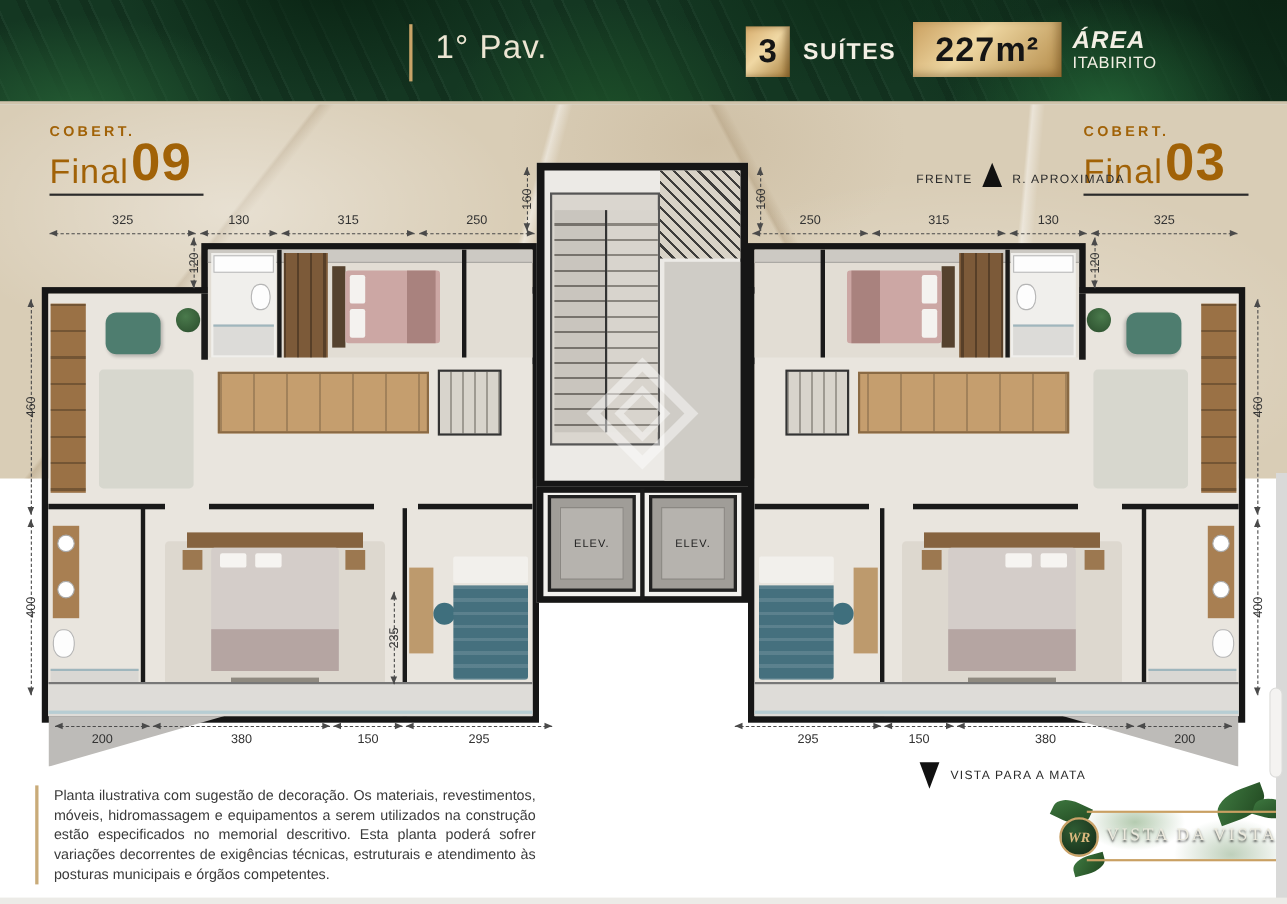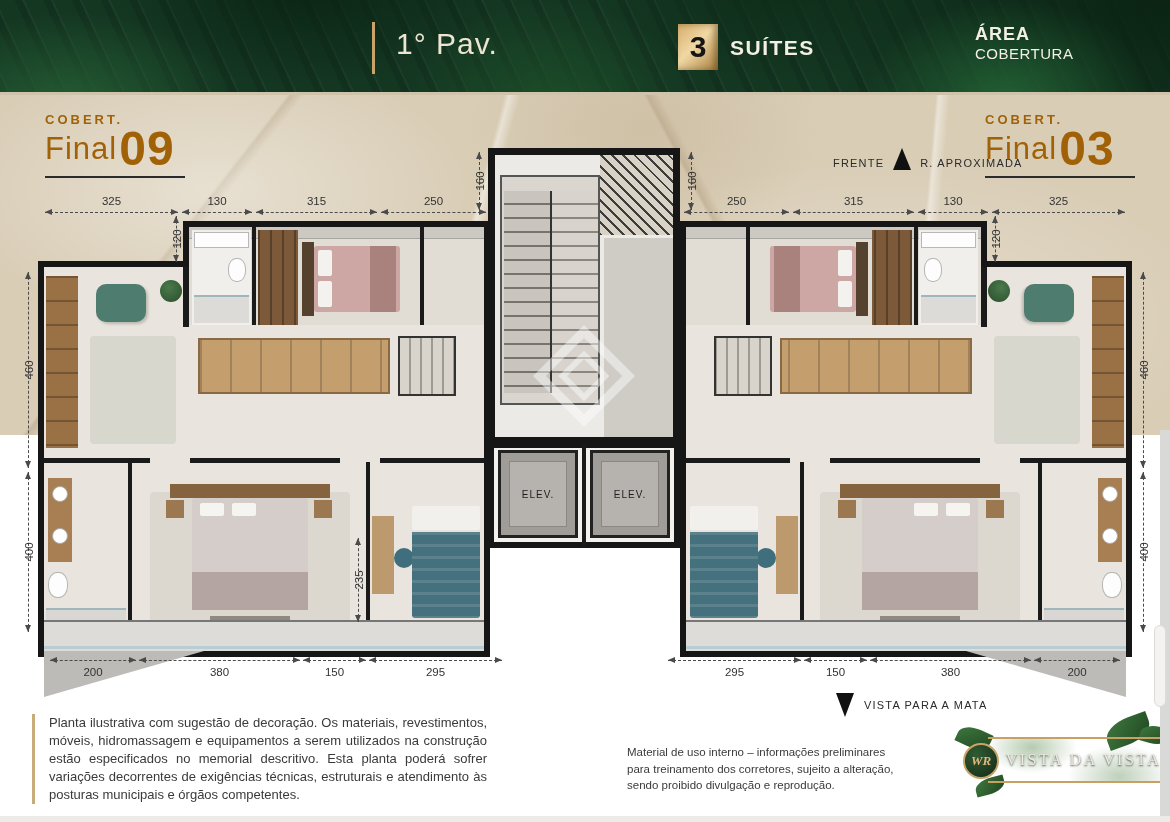--- a/index.html
+++ b/index.html
@@ -27,40 +27,40 @@
     box-shadow:inset -4px 0 6px rgba(80,50,10,.45);
     display:flex; align-items:center; justify-content:center;
     font-size:30px; font-weight:800; color:#151515; }
   .suites-label { position:absolute; left:730px; top:36px; font-size:21px; font-weight:700; color:#f3efe4; letter-spacing:1.5px; }
   .area-box { position:absolute; left:830px; top:20px; width:135px; height:50px;
     background:linear-gradient(135deg,#caa060 0%,#eed7a2 40%,#b38a48 100%);
     box-shadow:inset -4px -3px 8px rgba(80,50,10,.4);
     display:flex; align-items:center; justify-content:center;
     font-size:31px; font-weight:800; color:#151515; letter-spacing:1px; }
   .area-label { position:absolute; left:975px; top:24px; color:#f3efe4; line-height:1.15; }
-  .area-label .l1 { font-size:18px; font-weight:800; letter-spacing:1px; }
+  .area-label .l1 { font-size:22px; font-weight:800; letter-spacing:1px;font-style:italic; }
   .area-label .l2 { font-size:15px; font-weight:400; letter-spacing:.5px; }
 
   
   .stage { position:absolute; left:0; top:95px; width:1170px; height:727px; background:#fff; }
   .marble { position:absolute; left:0; top:0; width:1170px; height:340px;
     background-color:#d9cdb6;
     background-image:
       radial-gradient(ellipse 420px 220px at 18% 28%, rgba(255,255,255,.38), rgba(255,255,255,0) 62%),
       radial-gradient(ellipse 520px 260px at 76% 66%, rgba(255,255,255,.30), rgba(255,255,255,0) 62%),
       radial-gradient(ellipse 300px 200px at 55% 10%, rgba(188,168,136,.35), rgba(188,168,136,0) 60%),
       linear-gradient(105deg, rgba(0,0,0,0) 40%, rgba(255,255,255,.5) 40.4%, rgba(0,0,0,0) 41.3%),
       linear-gradient(62deg, rgba(0,0,0,0) 61%, rgba(165,143,110,.4) 61.3%, rgba(0,0,0,0) 62.2%),
       linear-gradient(128deg, rgba(0,0,0,0) 20%, rgba(165,143,110,.35) 20.3%, rgba(0,0,0,0) 21.2%),
       linear-gradient(95deg, rgba(0,0,0,0) 78%, rgba(255,255,255,.45) 78.3%, rgba(0,0,0,0) 79.2%); }
 
   
   .unit-label { position:absolute; top:17px; color:#a16207; }
   .unit-label .small { display:block; font-size:13px; font-weight:700; letter-spacing:3px; }
-  .unit-label .row { display:flex; align-items:center; line-height:.9; }
+  .unit-label .row { display:flex; align-items:flex-end; line-height:.9; }
   .unit-label .word { font-size:31px; font-weight:300; letter-spacing:1px; }
   .unit-label .num { font-size:48px; font-weight:800; letter-spacing:1px; margin-left:2px; }
   .unit-label .rule { margin-top:6px; height:2px; background:#2b2b2b; }
 
   
   .compass { position:absolute; left:833px; top:57px; display:flex; align-items:center; font-size:11px; letter-spacing:1.2px; color:#2b2b2b; }
   .north-arrow { width:0; height:0; border-left:9px solid transparent; border-right:9px solid transparent; border-bottom:22px solid #111; margin:0 9px; position:relative; top:-4px; }
 
   
   .dimh { position:absolute; height:0; border-top:1px dashed #4a4a4a;text-decoration:underline; }
@@ -130,23 +130,24 @@
 </head>
 <body>
 
 <div id="root">
 
   <div class="header">
     <div class="hdr-divider"></div>
     <div class="hdr-floor">1° Pav.</div>
     <div class="suites-box">3</div>
     <div class="suites-label">SUÍTES</div>
+    <div class="area-box">227m²</div>
     <div class="area-label">
       <div class="l1">ÁREA</div>
-      <div class="l2">COBERTURA</div>
+      <div class="l2">ITABIRITO</div>
     </div>
   </div>
 
   <div class="stage">
     <div class="marble"></div>
 
     <div class="unit-label" style="left:45px;">
       <span class="small">COBERT.</span>
       <div class="row">
         <span class="word">Final</span>
@@ -395,21 +396,20 @@
     <div class="dimv" style="left:358px;top:443px;height:84px;">
         <span class="dlb">235</span>
       </div>
 
     <div class="vista-note">
       <div class="down-arrow"></div>
       <span>VISTA PARA A MATA</span>
     </div>
 
     <div class="disclaimer-main">Planta ilustrativa com sugestão de decoração. Os materiais, revestimentos, móveis, hidromassagem e equipamentos a serem utilizados na construção estão especificados no memorial descritivo. Esta planta poderá sofrer variações decorrentes de exigências técnicas, estruturais e atendimento às posturas municipais e órgãos competentes.</div>
-    <div class="disclaimer-int">Material de uso interno – informações preliminares para treinamento dos corretores, sujeito a alteração, sendo proibido divulgação e reprodução.</div>
 
     <div class="logo">
       <div class="leaf" style="left:150px;top:0;width:46px;height:26px;transform:rotate(-20deg);"></div>
       <div class="leaf" style="left:185px;top:8px;width:30px;height:18px;transform:rotate(15deg);"></div>
       <div class="leaf" style="left:2px;top:10px;width:34px;height:20px;transform:rotate(25deg);"></div>
       <div class="leaf" style="left:20px;top:60px;width:30px;height:16px;transform:rotate(-15deg);"></div>
       <div class="logo-banner">
         <span class="logo-name">VISTA DA VISTA</span>
       </div>
       <div class="monogram">WR</div>

